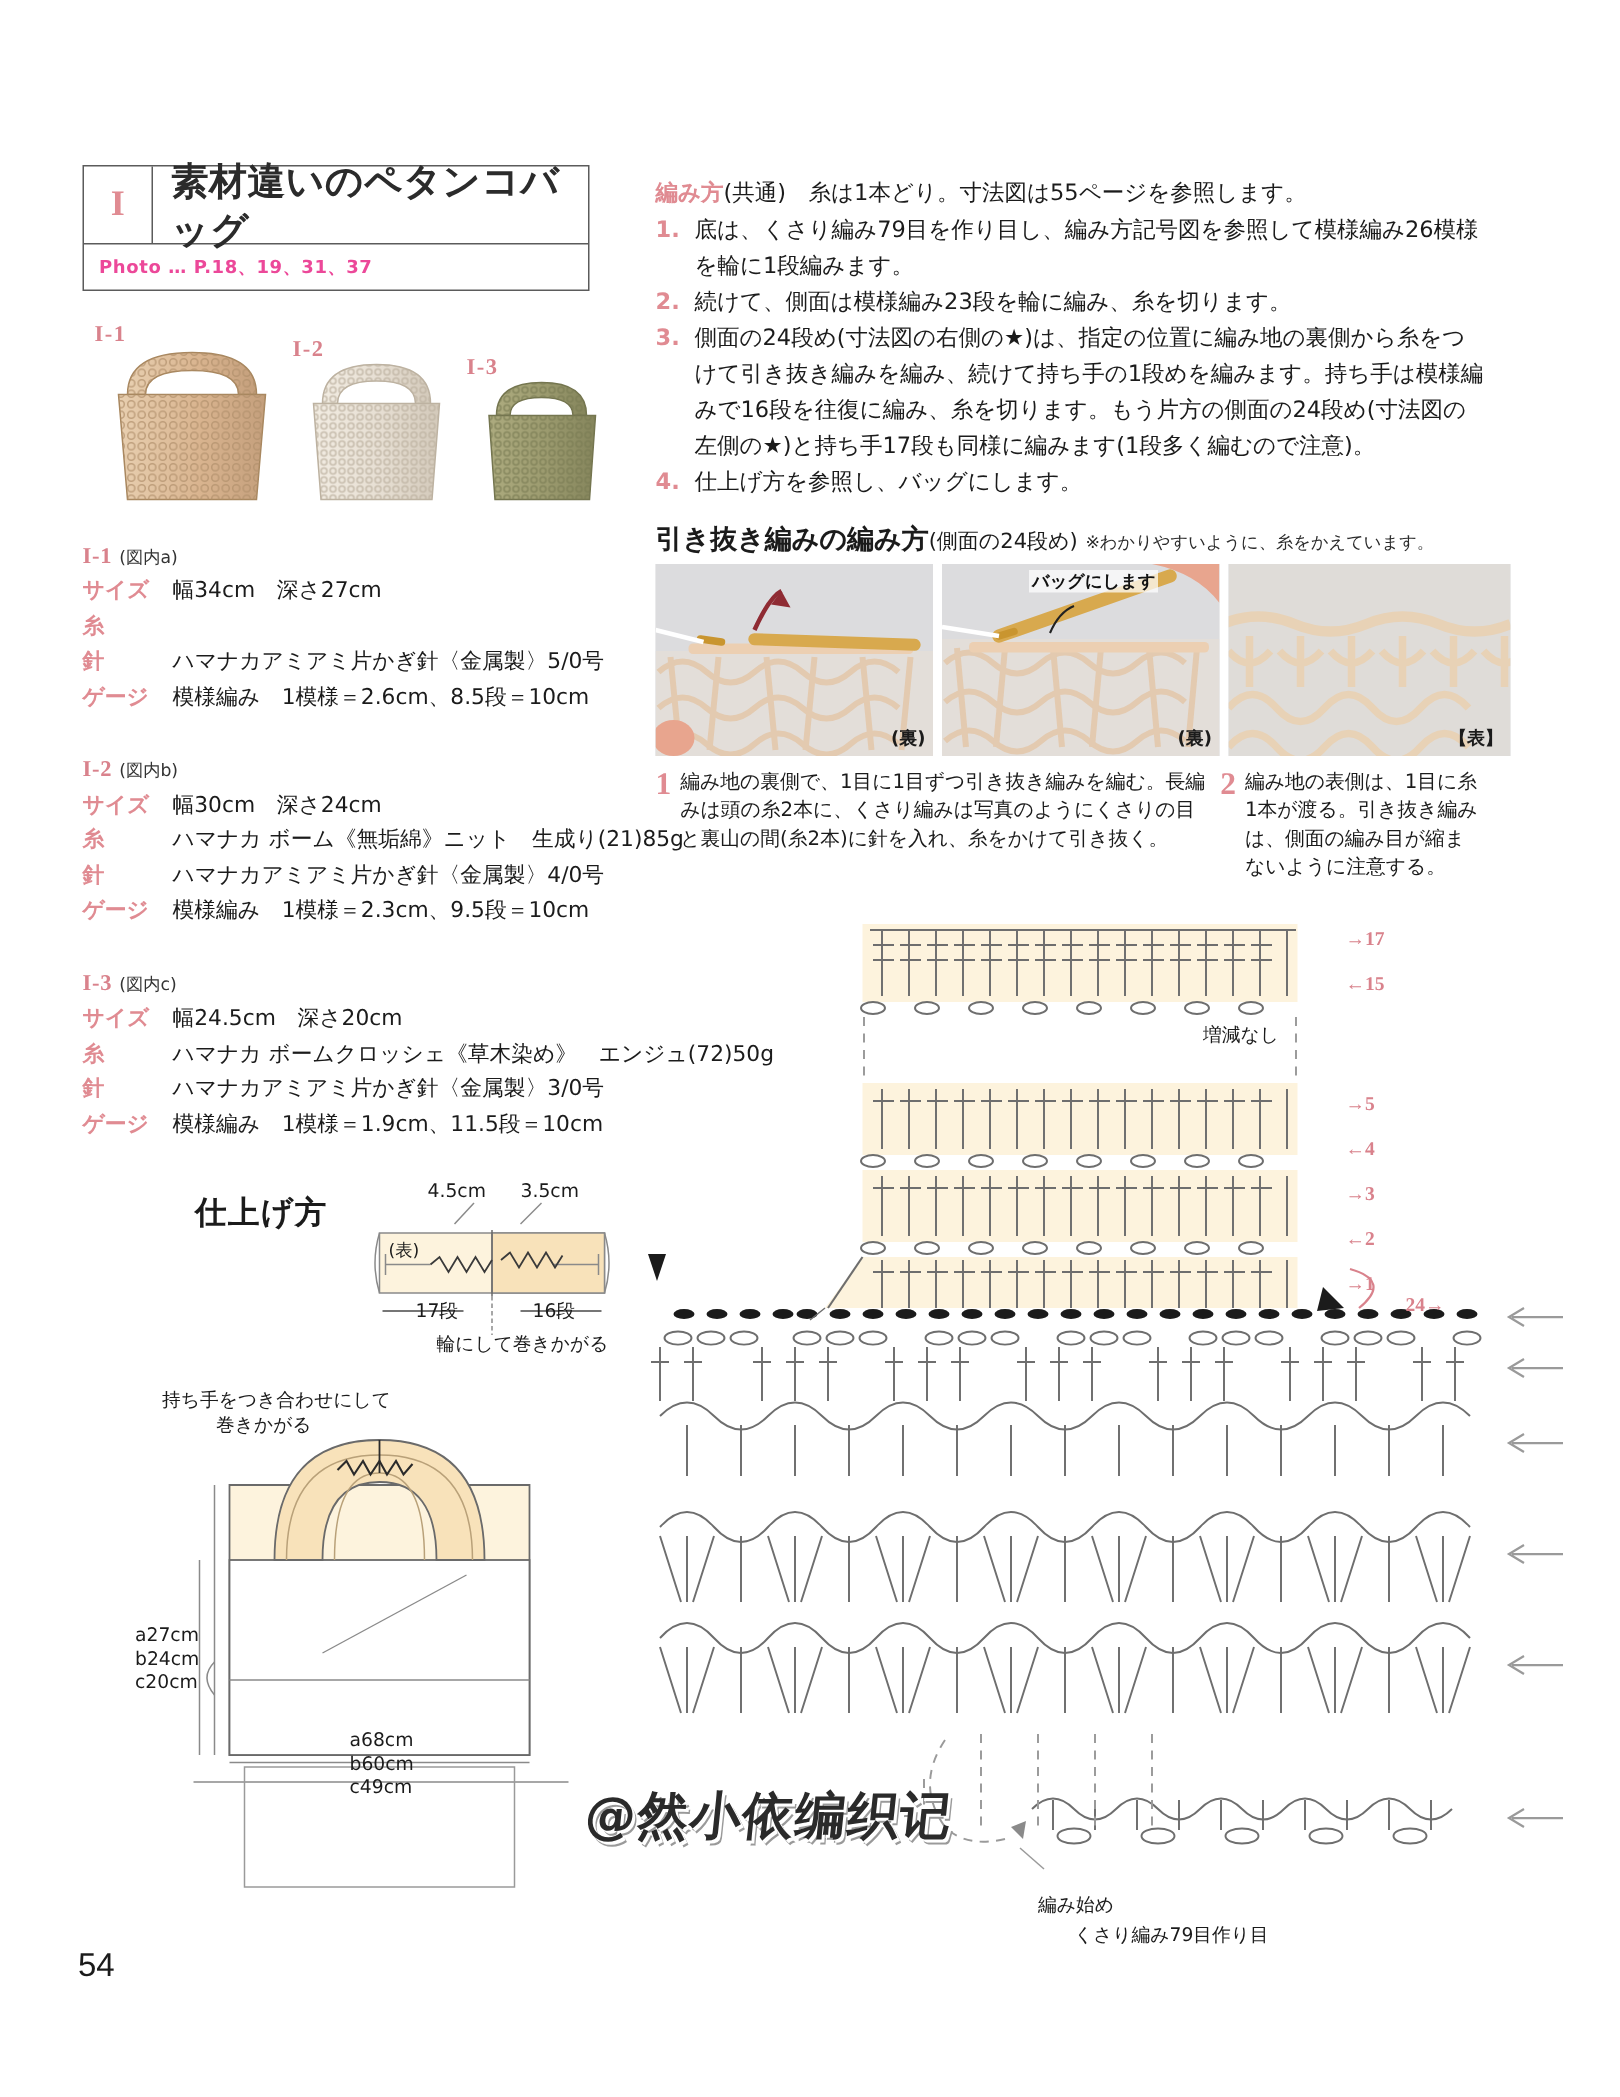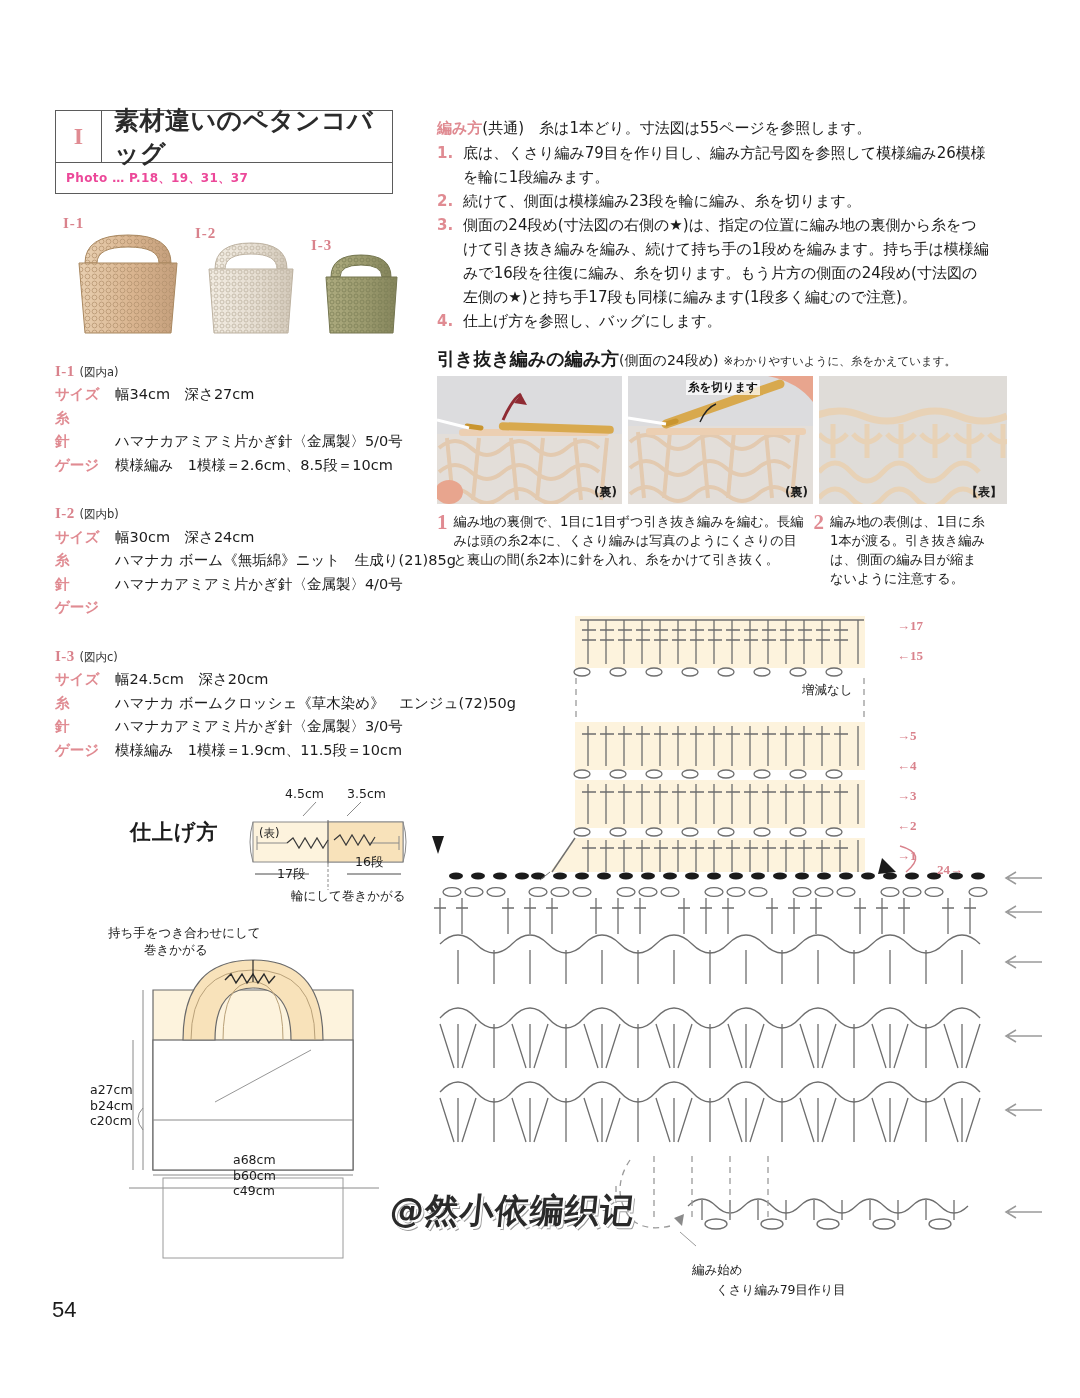--- a/index.html
+++ b/index.html
@@ -75,21 +75,21 @@
 
   .caps { position: absolute; left: 437px; top: 512px; display: flex; gap: 8px; }
   .cap { display: flex; gap: 6px; }
   .cap .n { color: #e08b92; font-weight: bold; font-size: 21px; line-height: 1;
     font-family: "Liberation Serif", serif; }
   .cap .t { font-size: 13.2px; line-height: 1.44; color: #1b1b1b; }
   .cap1 .t { width: 352px; }
   .cap2 .t { width: 160px; }
 
   
-  .finish-title { position: absolute; left: 130px; top: 818px;
+  .finish-title { position: absolute; left: 130px; top: 794px;
     font-size: 21px; font-weight: bold; color: #1b1b1b; letter-spacing: 1px; text-align: right; }
 
   .handle-diag { position: absolute; left: 243px; top: 790px; width: 175px; height: 110px; }
   .hd-lab { position: absolute; font-size: 12.5px; color: #1b1b1b; white-space: nowrap; }
 
   .bag-diag { position: absolute; left: 95px; top: 930px; width: 320px; height: 340px; }
   .bd-lab { position: absolute; font-size: 12.5px; color: #1b1b1b; white-space: nowrap; line-height: 1.25; }
 
   
   .chart { position: absolute; left: 430px; top: 600px; width: 620px; height: 700px; }
@@ -213,20 +213,21 @@
       <div class="spec-line">
           <span class="spec-key">糸</span>
           <span class="spec-val">ハマナカ ボーム《無垢綿》ニット　生成り(21)85g</span>
         </div>
       <div class="spec-line">
           <span class="spec-key">針</span>
           <span class="spec-val">ハマナカアミアミ片かぎ針〈金属製〉4/0号</span>
         </div>
       <div class="spec-line">
           <span class="spec-key">ゲージ</span>
+          <span class="spec-val">模様編み　1模様＝2.3cm、9.5段＝10cm</span>
         </div>
     </div>
 
     <div class="spec" style="margin-top:24px;">
       <div><span class="code">I-3</span>
            <span class="paren">(図内c)</span></div>
       <div class="spec-line">
           <span class="spec-key">サイズ</span>
           <span class="spec-val">幅24.5cm　深さ20cm</span>
         </div>
@@ -303,21 +304,21 @@
           <path d="M2 118 q16 -14 32 0 q16 14 32 0 q16 -14 32 0 q16 14 32 0 q16 -14 32 0"></path>
           <path d="M10 56 l6 66 M42 56 l-6 66 M74 56 l6 66 M106 56 l-6 66 M138 56 l6 66 M170 56 l-6 66"></path>
         </g>
         <rect x="18" y="52" width="160" height="7" rx="3" fill="#eccfb2"></rect>
         <path d="M38 48 L152 8" stroke="#d8a94e" stroke-width="9" stroke-linecap="round"></path>
         <path d="M38 48 l10 -3" stroke="#c9952f" stroke-width="5" stroke-linecap="round"></path>
         <path d="M0 42 l38 6" stroke="#ffffff" stroke-width="3"></path>
         <path d="M140 0 q30 6 45 26 l0 -26 z" fill="#e8a58e"></path>
         <path d="M72 46 q6 -14 16 -18" stroke="#222" stroke-width="1.4" fill="none"></path>
       </svg>
-      <span class="callout" style="left:58px; top:4px;">糸を切ります</span>
+      <span class="callout" style="left:58px; top:4px;">バッグにします</span>
       <span class="face">(裏)</span>
     </div>
     <div class="ph ph3">
       <svg width="188" height="128" viewBox="0 0 188 128">
         <rect width="188" height="128" fill="#dfdcd8"></rect>
         <g stroke="#e8d2b6" stroke-width="7" fill="none">
           <path d="M-4 40 q24 -10 48 0 q24 10 48 0 q24 -10 48 0 q24 10 48 0"></path>
         </g>
         <g stroke="#e8d2b6" stroke-width="5" fill="none">
           <path d="M0 58 q14 16 28 0 M34 58 q14 16 28 0 M68 58 q14 16 28 0 M102 58 q14 16 28 0 M136 58 q14 16 28 0 M170 58 q14 16 28 0"></path>
@@ -356,21 +357,21 @@
       <path d="M91 50 l6 -5 l6 10 l6 -10 l6 10 l6 -10 l6 10 l5 -8" fill="none" stroke="#3a3a3a" stroke-width="1.2"></path>
       <path d="M60 26 L73 12" stroke="#8a8a8a" fill="none"></path>
       <path d="M104 26 L118 12" stroke="#8a8a8a" fill="none"></path>
       <path d="M12 84 l54 0 M104 84 l54 0" stroke="#4a4a4a"></path>
       <path d="M85 74 l0 26" stroke="#8a8a8a" stroke-dasharray="3 2"></path>
     </svg>
     <span class="hd-lab" style="left:42px; top:-4px;">4.5cm</span>
     <span class="hd-lab" style="left:104px; top:-4px;">3.5cm</span>
     <span class="hd-lab" style="left:16px; top:36px; font-size:11.5px;">(表)</span>
     <span class="hd-lab" style="left:34px; top:76px;">17段</span>
-    <span class="hd-lab" style="left:112px; top:64px;">16段</span>
+    <span class="hd-lab" style="left:112px; top:76px;">16段</span>
     <span class="hd-lab" style="left:48px; top:98px;">輪にして巻きかがる</span>
   </div>
 
   <div class="bag-diag">
     <svg width="320" height="340" viewBox="0 0 320 340">
       <path d="M58 60 L258 60 L258 240 L58 240 Z" fill="#fdf3dd" stroke="#6a6a6a" stroke-width="1.2"></path>
       <rect x="58" y="110" width="200" height="130" fill="#ffffff" stroke="#6a6a6a" stroke-width="1.2"></rect>
       <path d="M88 110 Q88 30 158 30 Q228 30 228 110 L196 110 Q196 58 158 58 Q120 58 120 110 Z" fill="#f8e2ba" stroke="#6a6a6a" stroke-width="1.2"></path>
       <path d="M96 110 Q96 40 158 40 Q220 40 220 110" fill="none" stroke="#b9a179" stroke-width="1"></path>
       <path d="M188 110 Q188 52 158 52 Q128 52 128 110" fill="none" stroke="#b9a179" stroke-width="1"></path>

